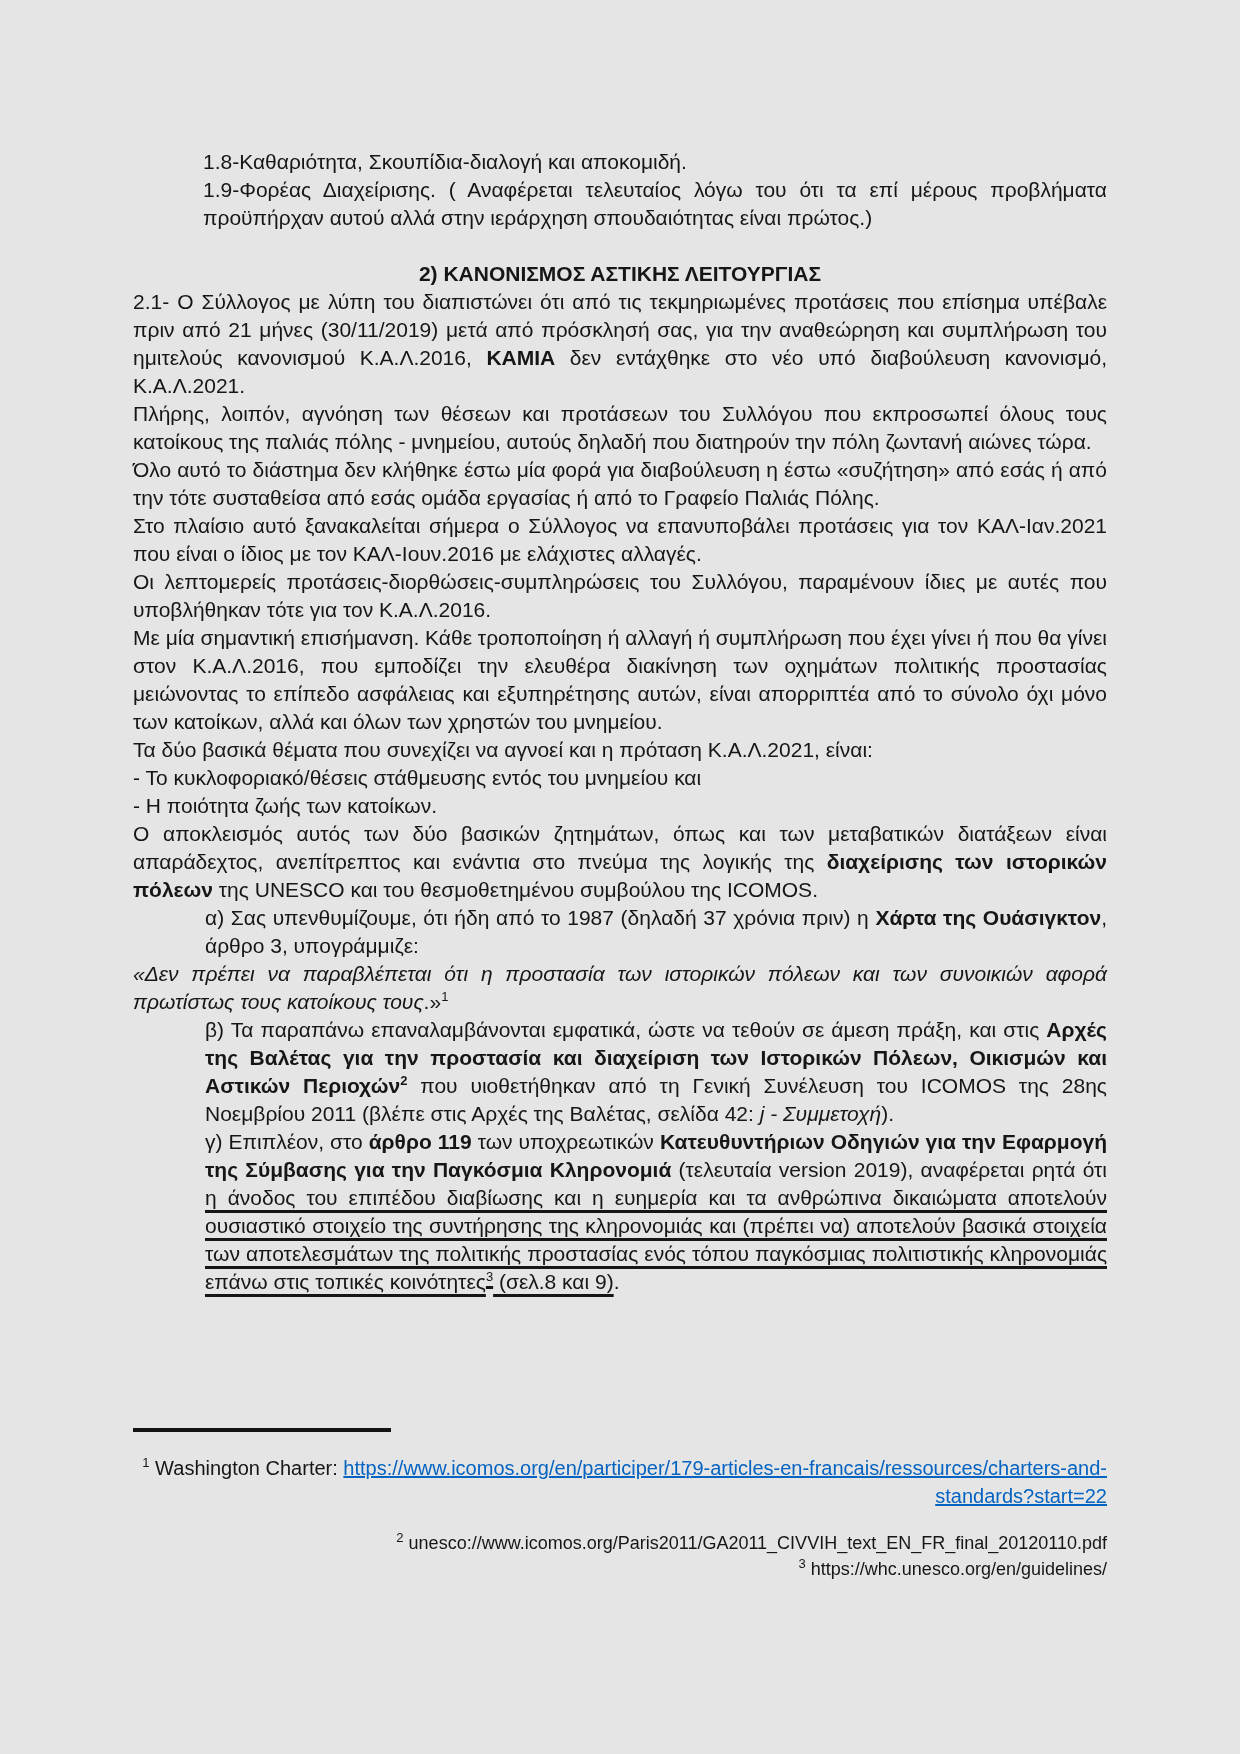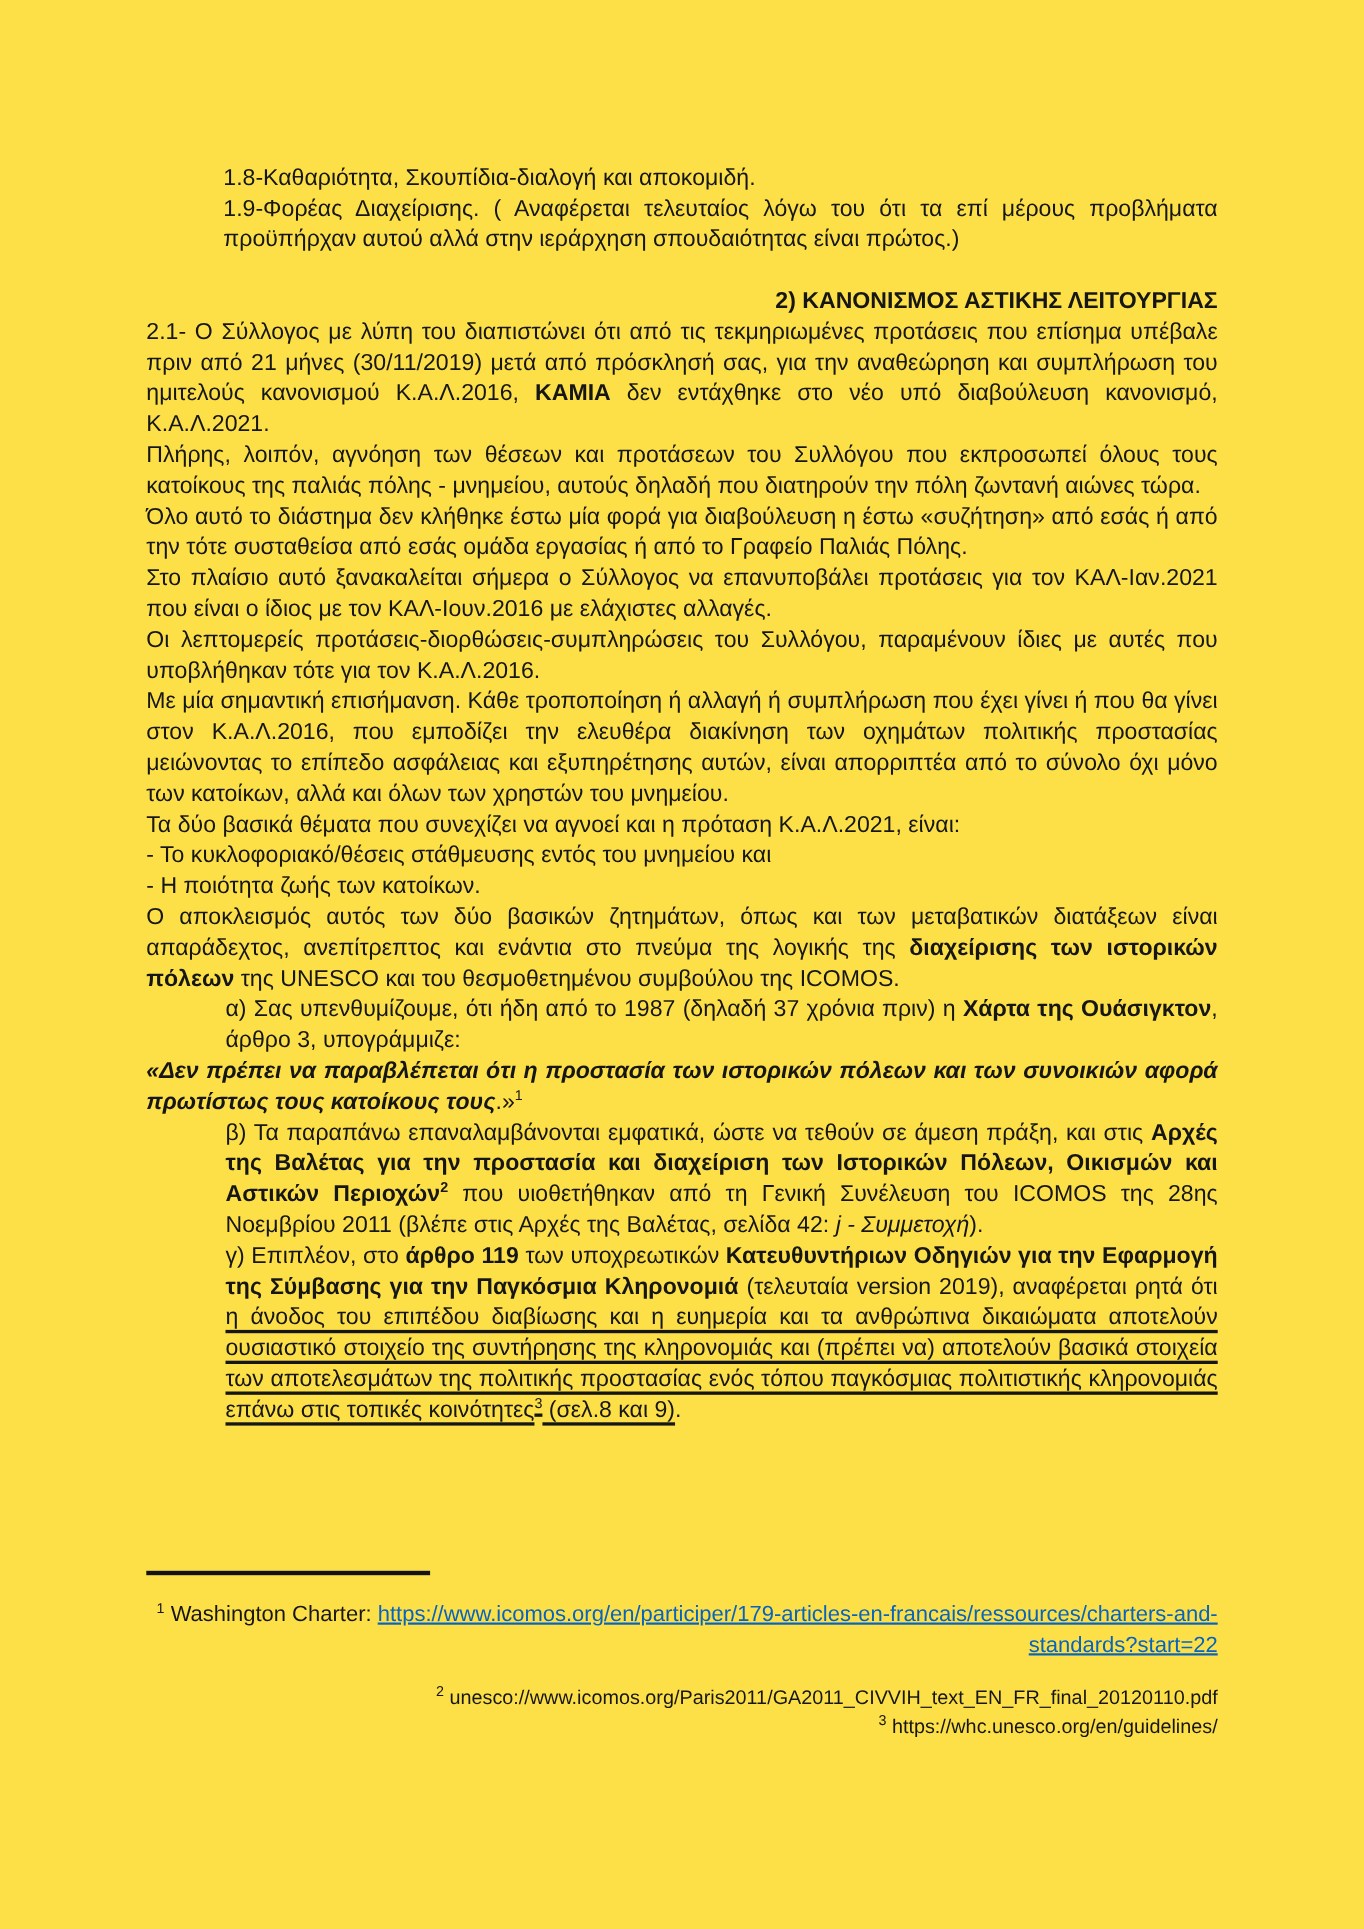--- a/index.html
+++ b/index.html
@@ -1,41 +1,41 @@
 <!DOCTYPE html>
 <html><head>
   <meta charset="utf-8">
   <style>
     html, body { margin: 0; padding: 0; }
     body { background: #ffffff; }
     .page {
       position: relative;
       width: 1240px;
       height: 1754px;
-      background: #fde047;
+      background: #e5e5e5;
       overflow: hidden;
       font-family: "Liberation Sans", sans-serif;
       color: #161616;
     }
     .content {
       position: absolute;
       left: 133px;
       top: 148px;
       width: 974px;
       font-size: 21px;
       line-height: 28px;
       text-align: justify;
     }
     .content p { margin: 0; }
     .indent-1 { padding-left: 70px; }
     .indent-2 { padding-left: 72px; }
     .spacer { height: 28px; }
-    .heading { font-weight: bold; text-align: right; }
+    .heading { font-weight: bold; text-align: center; }
     .b  { font-weight: bold; margin-top: 30px; }
-    .bi { font-weight: bold; font-style: italic; }
+    .bi { font-weight: normal; font-style: italic; }
     .i  { font-style: italic; }
     .u  {
       text-decoration: underline;
       text-decoration-thickness: 2.5px;
       text-underline-offset: 5px;
     }
     sup { font-size: 13px; line-height: 0; vertical-align: super; }
     .fn-rule {
       position: absolute;
       left: 133px;

